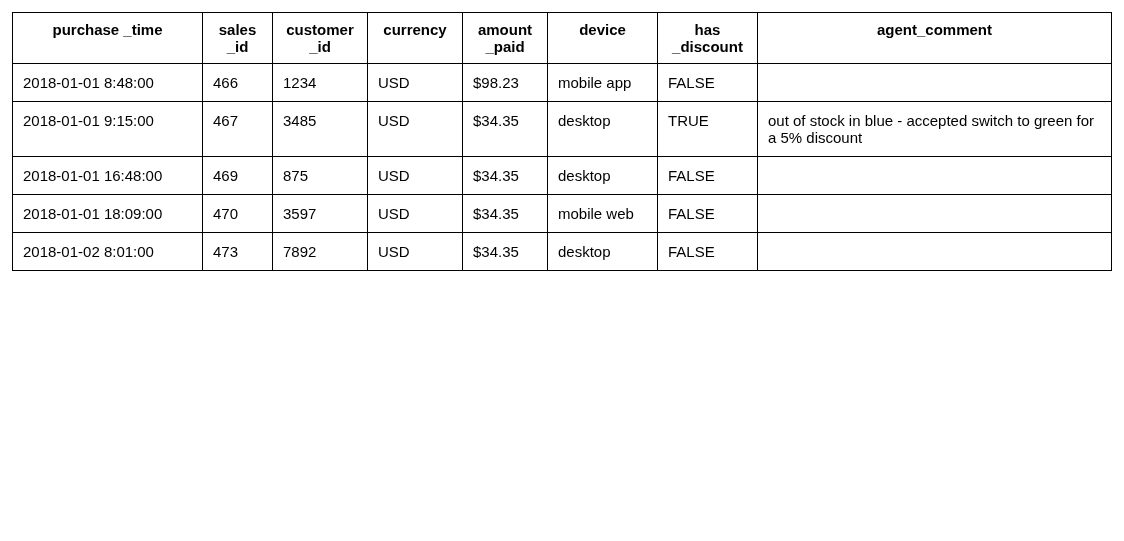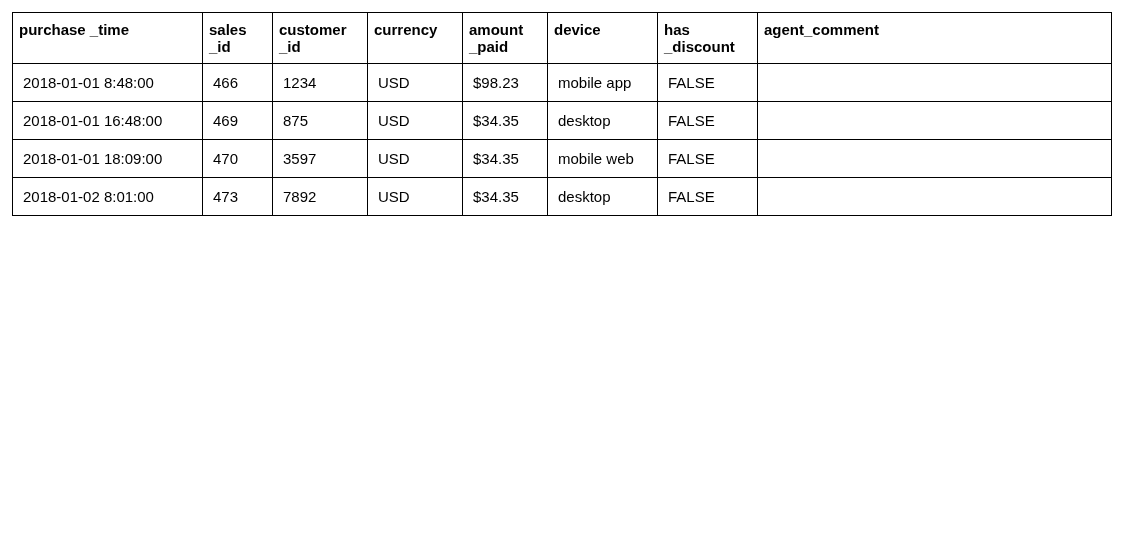--- a/index.html
+++ b/index.html
@@ -20,20 +20,21 @@
     }
     th, td {
       border: 1px solid #000;
       padding: 10px 10px;
       text-align: left;
       vertical-align: top;
       word-wrap: break-word;
     }
     th {
       font-weight: bold;
+      text-align: center;
       vertical-align: top;
       padding: 8px 6px;
     }
     col.col-0 { width: 190px; }
     col.col-1 { width: 70px; }
     col.col-2 { width: 95px; }
     col.col-3 { width: 95px; }
     col.col-4 { width: 85px; }
     col.col-5 { width: 110px; }
     col.col-6 { width: 100px; }
@@ -70,20 +71,30 @@
         <td>2018-01-01 8:48:00</td>
         <td>466</td>
         <td>1234</td>
         <td>USD</td>
         <td>$98.23</td>
         <td>mobile app</td>
         <td>FALSE</td>
         <td></td>
       </tr>
       <tr>
+        <td>2018-01-01 9:15:00</td>
+        <td>467</td>
+        <td>3485</td>
+        <td>USD</td>
+        <td>$34.35</td>
+        <td>desktop</td>
+        <td>TRUE</td>
+        <td>out of stock in blue - accepted switch to green for a 5% discount</td>
+      </tr>
+      <tr>
         <td>2018-01-01 16:48:00</td>
         <td>469</td>
         <td>875</td>
         <td>USD</td>
         <td>$34.35</td>
         <td>desktop</td>
         <td>FALSE</td>
         <td></td>
       </tr>
       <tr>

